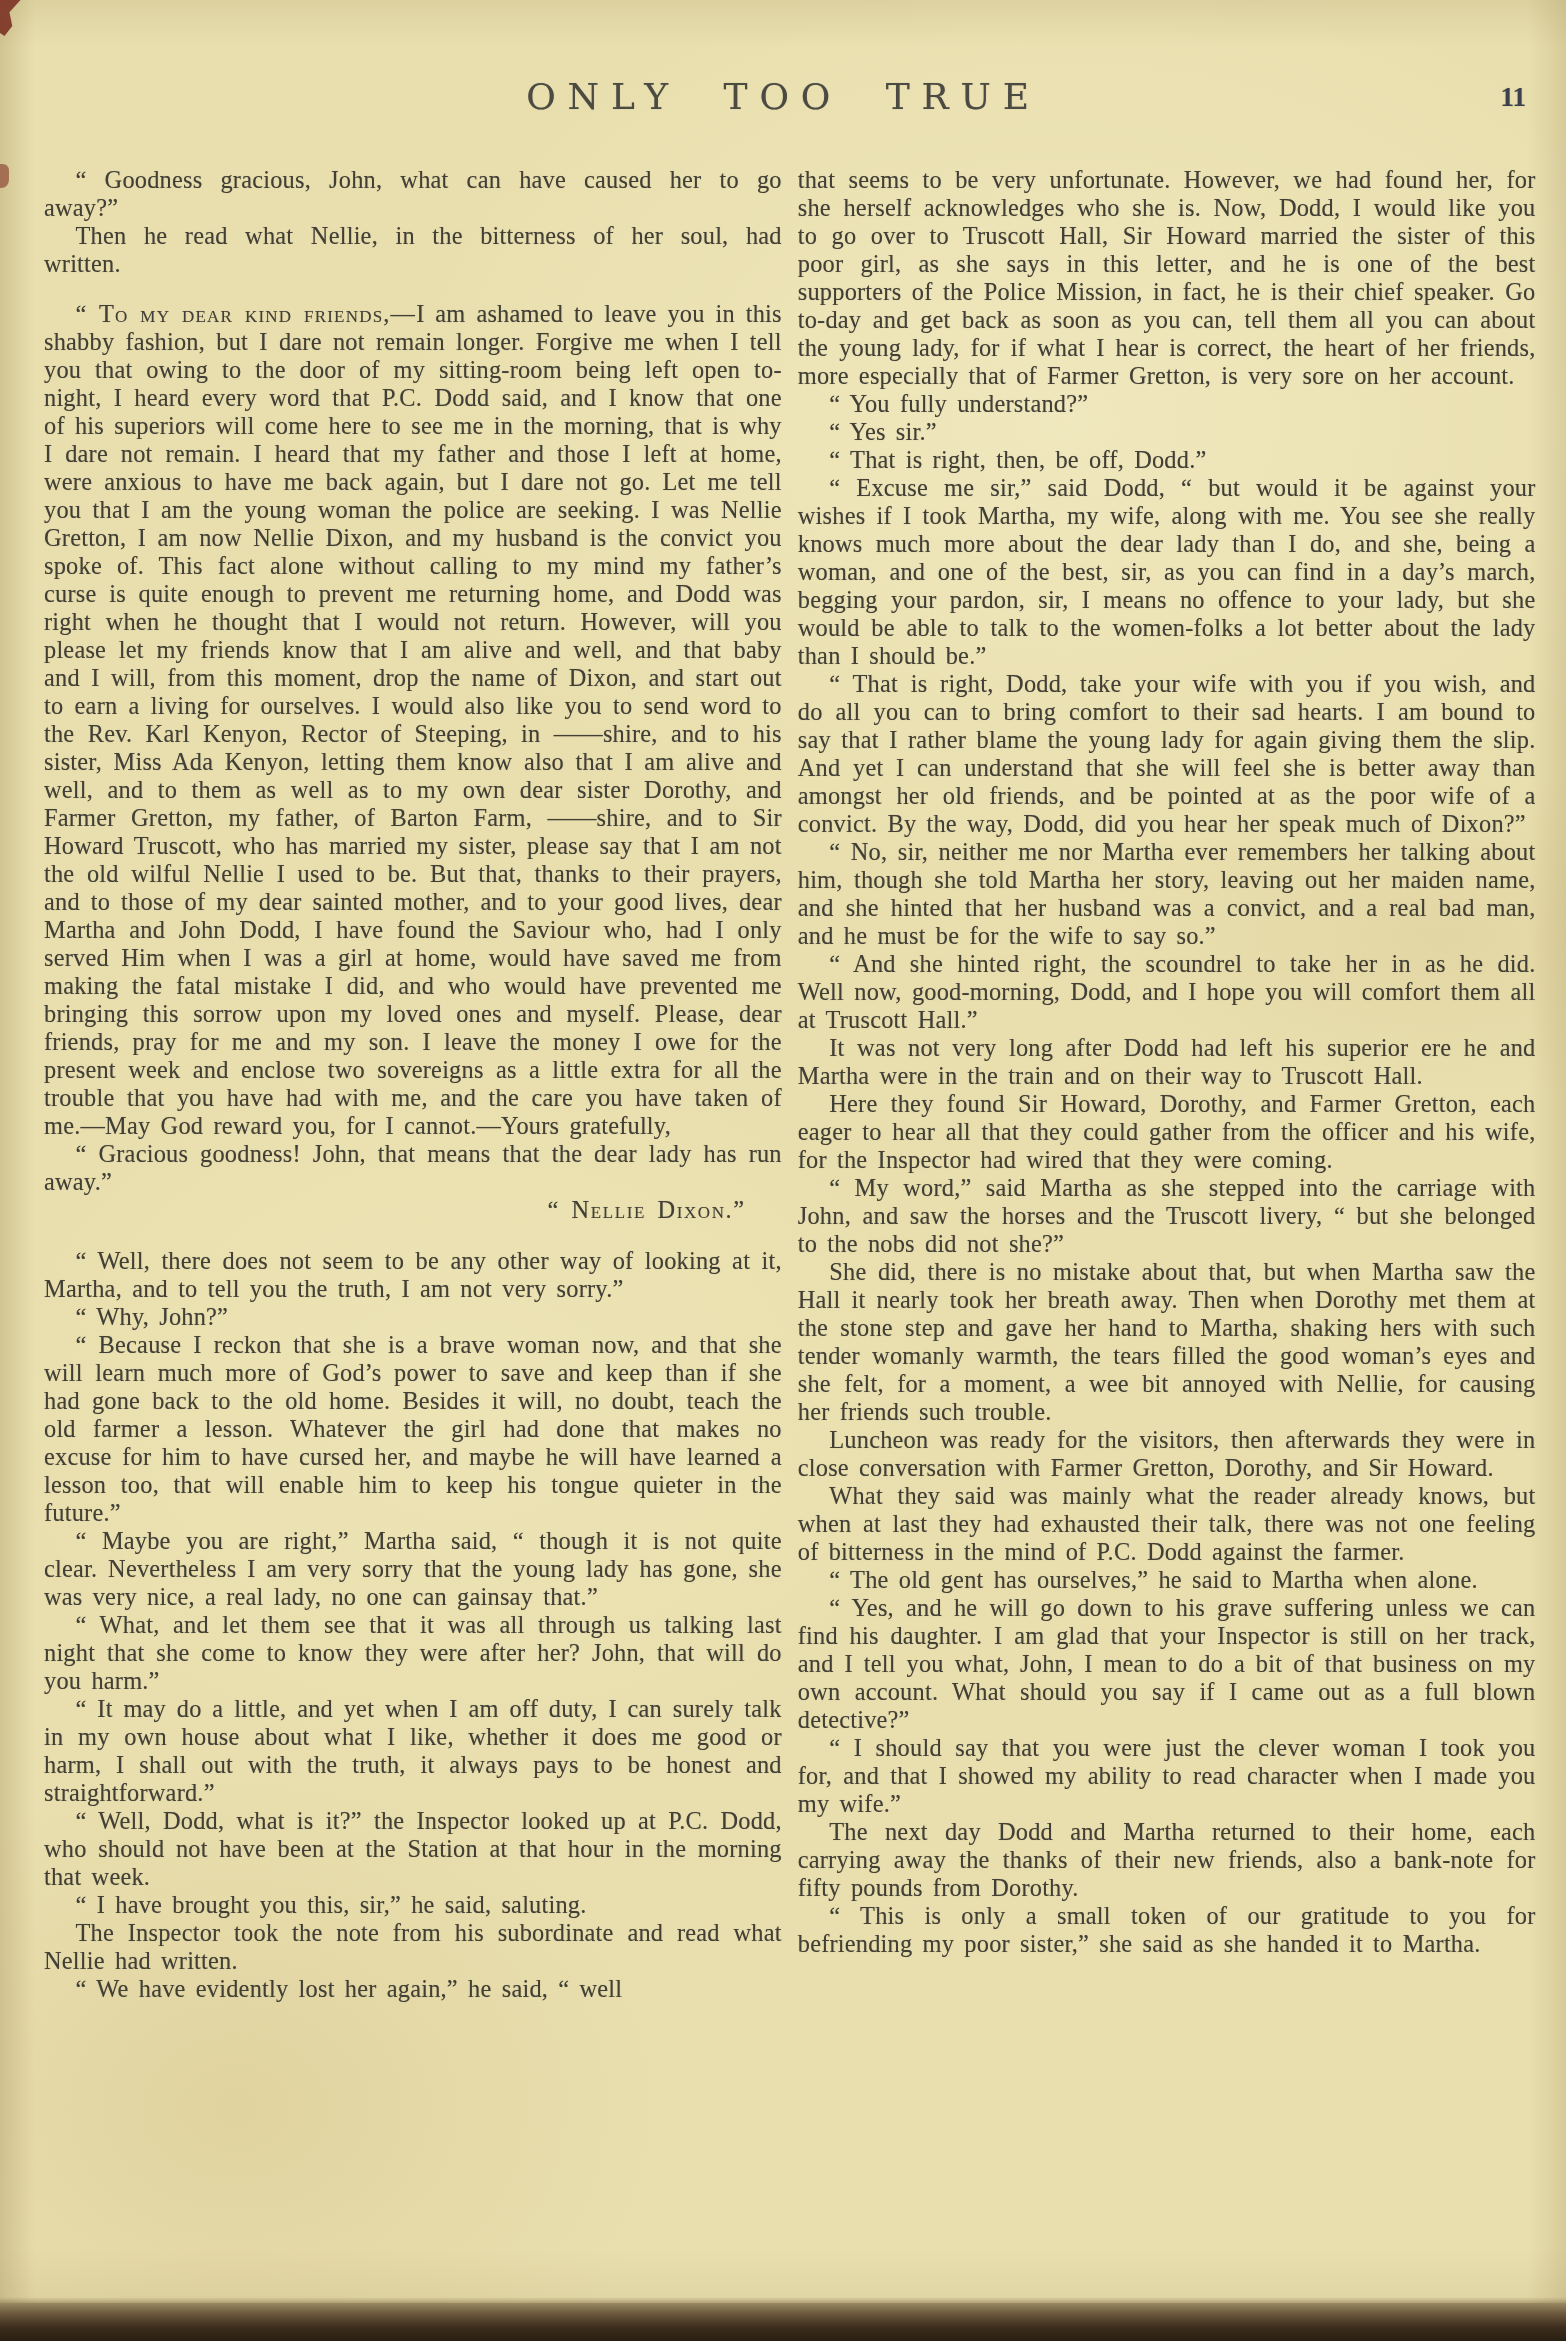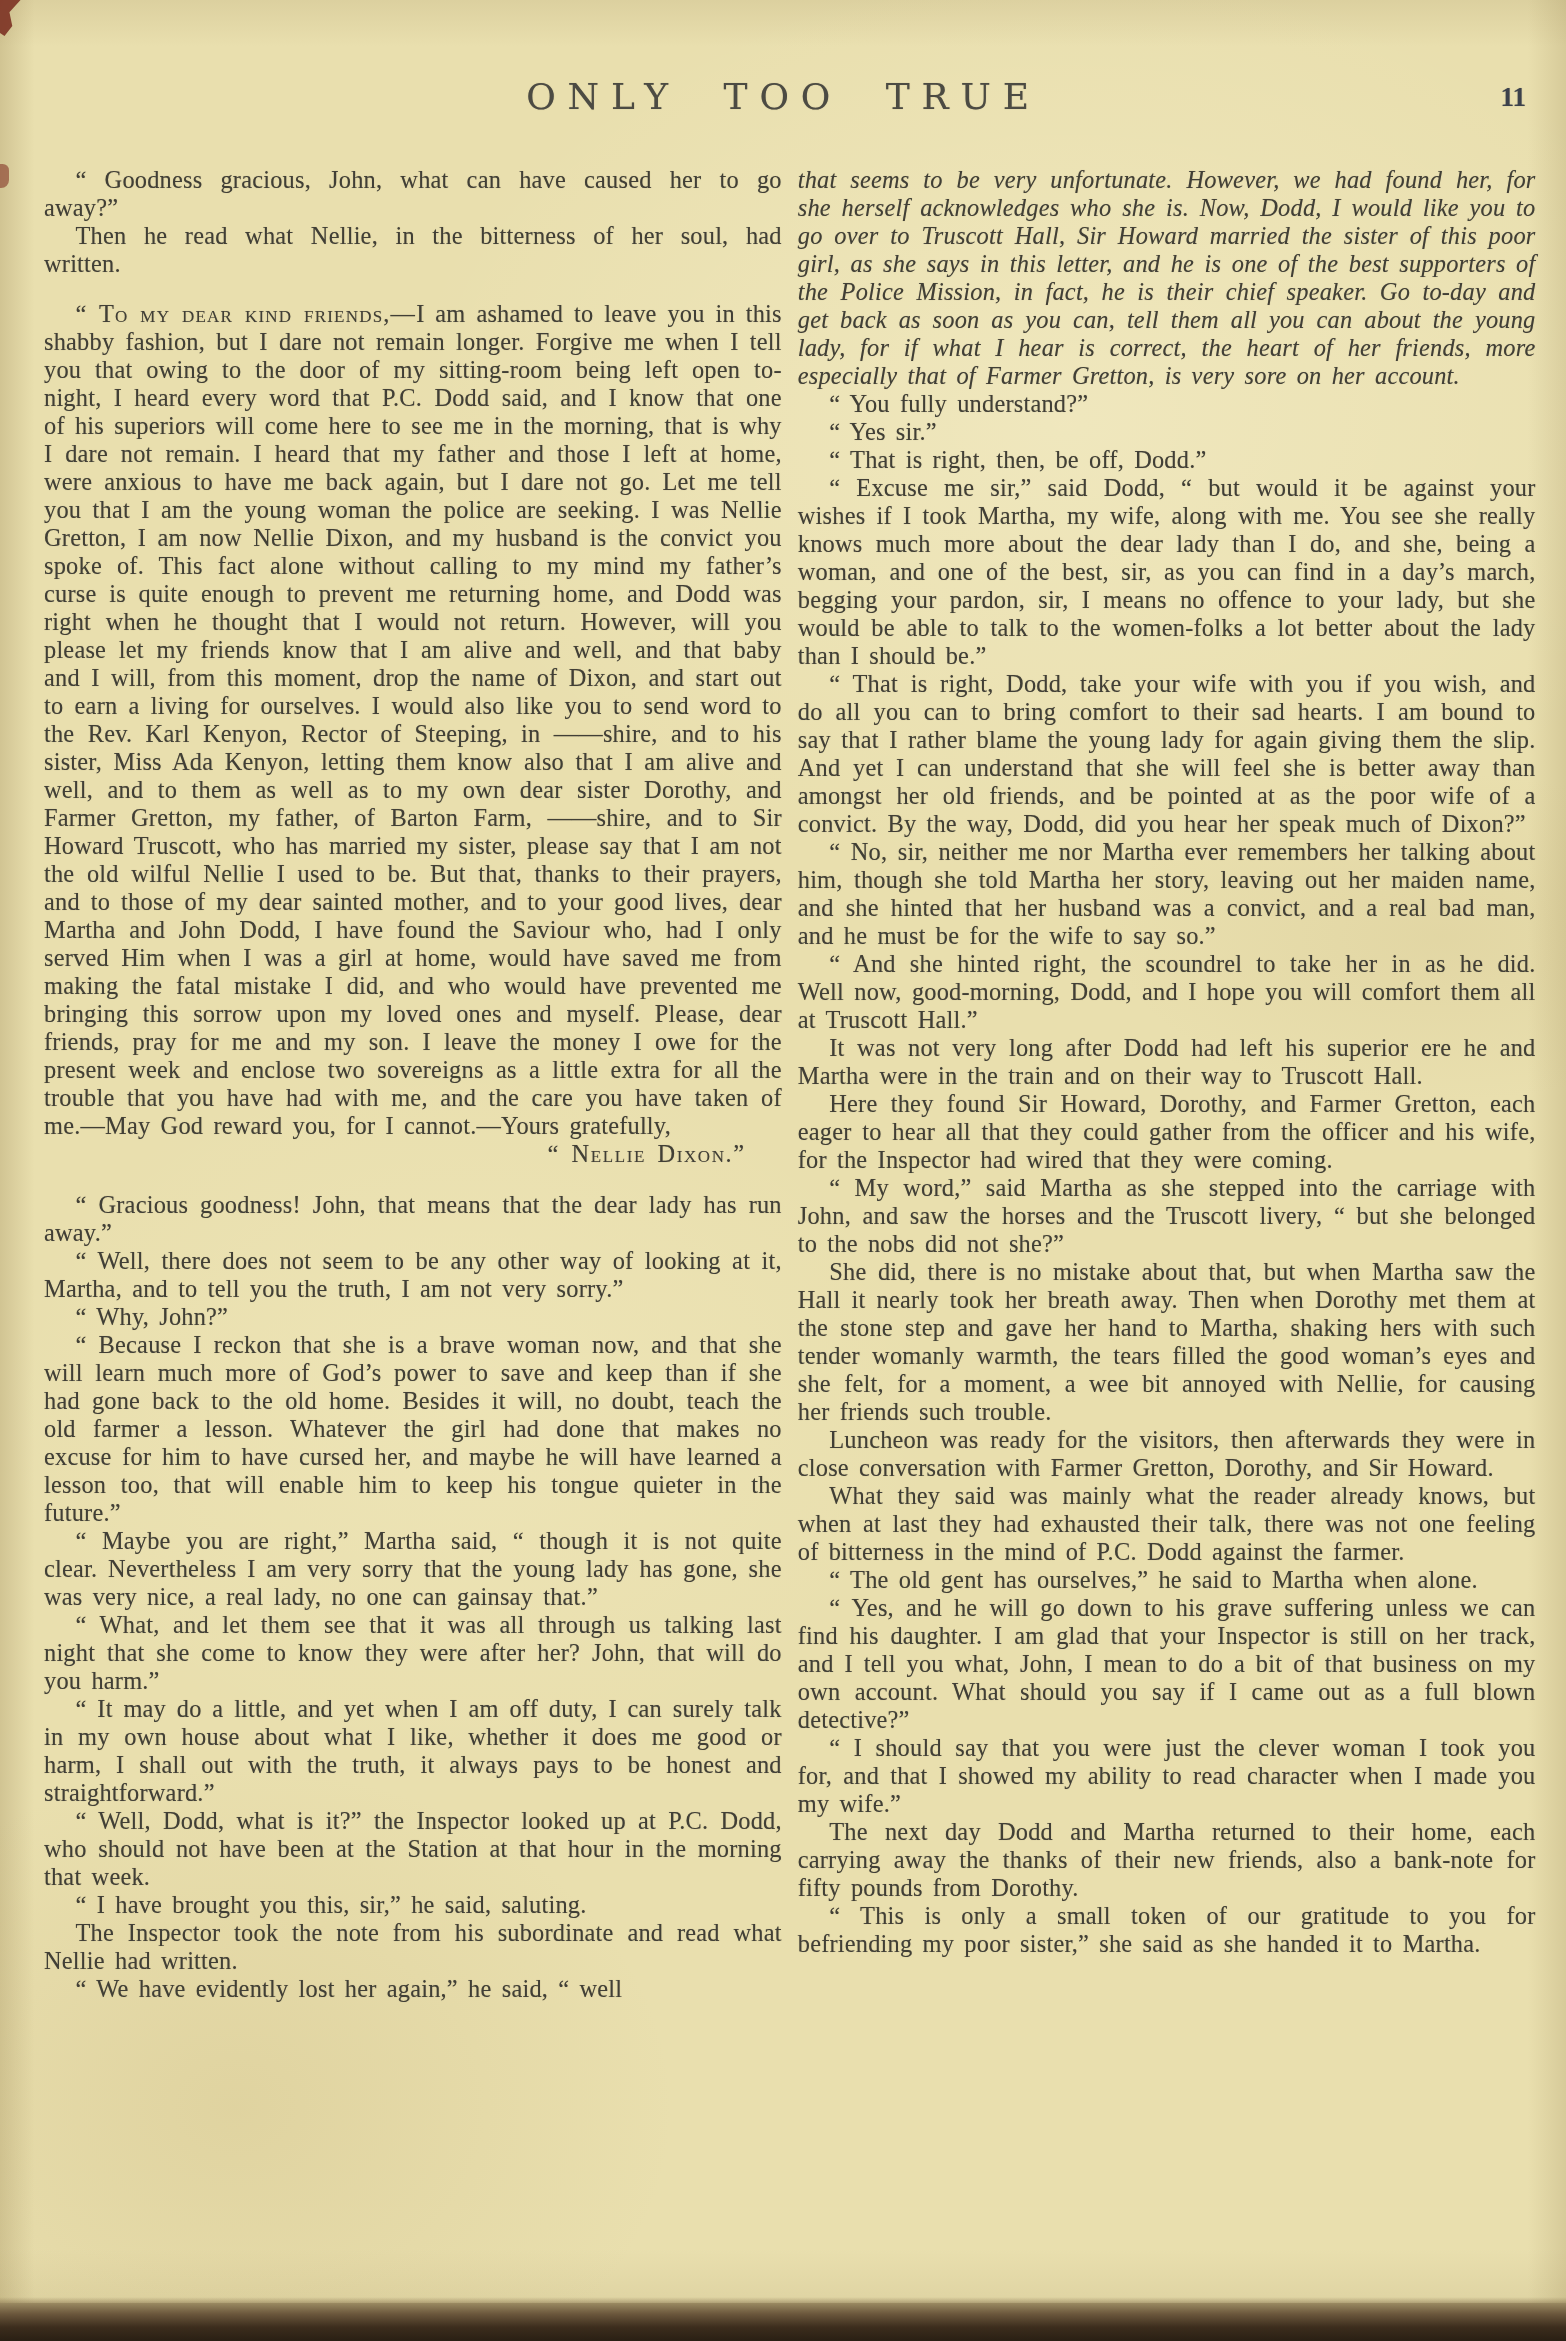--- a/index.html
+++ b/index.html
@@ -50,21 +50,21 @@
   }
   .col{flex:1 1 0;min-width:0;}
   .para{
     margin:0;
     font-size:24.4px;line-height:28px;
     text-align:justify;
     text-indent:31.5px;
     word-spacing:3.9px;letter-spacing:0.2px;
     text-shadow:0 0 0.8px rgba(62,58,46,0.38);
   }
-  .para.no-indent{text-indent:0;font-style:italic;}
+  .para.no-indent{text-indent:0;}
   .para.letter-open{margin-top:22px;}
   .para.signature{
     text-align:right;text-indent:0;
     padding-right:36px;margin-bottom:23.6px;
     font-variant:small-caps;letter-spacing:1.6px;
   }
   .lead-smallcaps{font-variant:small-caps;letter-spacing:1.2px;}
   .bottom-band{
     position:absolute;left:0;right:0;bottom:0;height:39px;
     background:linear-gradient(180deg,#9a8a62 0%,#6b573c 28%,#3c2d1d 62%,#281e13 100%);
@@ -84,22 +84,22 @@
   <header class="masthead">
     <h1>ONLY TOO TRUE</h1>
     <div class="pagenum">11</div>
   </header>
 
   <main class="columns">
     <section class="col">
         <p class="para normal">“ Goodness gracious, John, what can have caused her to go away?”</p>
         <p class="para normal">Then he read what Nellie, in the bitterness of her soul, had written.</p>
         <p class="para letter-open"><span class="lead-smallcaps">“ To my dear kind friends,—</span>I am ashamed to leave you in this shabby fashion, but I dare not remain longer. Forgive me when I tell you that owing to the door of my sitting-room being left open to-night, I heard every word that P.C. Dodd said, and I know that one of his superiors will come here to see me in the morning, that is why I dare not remain.  I heard that my father and those I left at home, were anxious to have me back again, but I dare not go.  Let me tell you that I am the young woman the police are seeking.  I was Nellie Gretton, I am now Nellie Dixon, and my husband is the convict you spoke of.  This fact alone without calling to my mind my father’s curse is quite enough to prevent me returning home, and Dodd was right when he thought that I would not return.  However, will you please let my friends know that I am alive and well, and that baby and I will, from this moment, drop the name of Dixon, and start out to earn a living for ourselves.  I would also like you to send word to the Rev. Karl Kenyon, Rector of Steeping, in ——shire, and to his sister, Miss Ada Kenyon, letting them know also that I am alive and well, and to them as well as to my own dear sister Dorothy, and Farmer Gretton, my father, of Barton Farm, ——shire, and to Sir Howard Truscott, who has married my sister, please say that I am not the old wilful Nellie I used to be.  But that, thanks to their prayers, and to those of my dear sainted mother, and to your good lives, dear Martha and John Dodd, I have found the Saviour who, had I only served Him when I was a girl at home, would have saved me from making the fatal mistake I did, and who would have prevented me bringing this sorrow upon my loved ones and myself.  Please, dear friends, pray for me and my son.  I leave the money I owe for the present week and enclose two sovereigns as a little extra for all the trouble that you have had with me, and the care you have taken of me.—May God reward you, for I cannot.—Yours gratefully,</p>
+        <p class="para normal">“ Gracious goodness! John, that means that the dear lady has run away.”</p>
         <p class="para signature">“ Nellie Dixon.”</p>
-        <p class="para normal">“ Gracious goodness! John, that means that the dear lady has run away.”</p>
         <p class="para normal">“ Well, there does not seem to be any other way of looking at it, Martha, and to tell you the truth, I am not very sorry.”</p>
         <p class="para normal">“ Why, John?”</p>
         <p class="para normal">“ Because I reckon that she is a brave woman now, and that she will learn much more of God’s power to save and keep than if she had gone back to the old home.  Besides it will, no doubt, teach the old farmer a lesson.  Whatever the girl had done that makes no excuse for him to have cursed her, and maybe he will have learned a lesson too, that will enable him to keep his tongue quieter in the future.”</p>
         <p class="para normal">“ Maybe you are right,” Martha said, “ though it is not quite clear.  Nevertheless I am very sorry that the young lady has gone, she was very nice, a real lady, no one can gainsay that.”</p>
         <p class="para normal">“ What, and let them see that it was all through us talking last night that she come to know they were after her?  John, that will do you harm.”</p>
         <p class="para normal">“ It may do a little, and yet when I am off duty, I can surely talk in my own house about what I like, whether it does me good or harm, I shall out with the truth, it always pays to be honest and straightforward.”</p>
         <p class="para normal">“ Well, Dodd, what is it?” the Inspector looked up at P.C. Dodd, who should not have been at the Station at that hour in the morning that week.</p>
         <p class="para normal">“ I have brought you this, sir,” he said, saluting.</p>
         <p class="para normal">The Inspector took the note from his subordinate and read what Nellie had written.</p>
         <p class="para normal">“ We have evidently lost her again,” he said, “ well</p>

